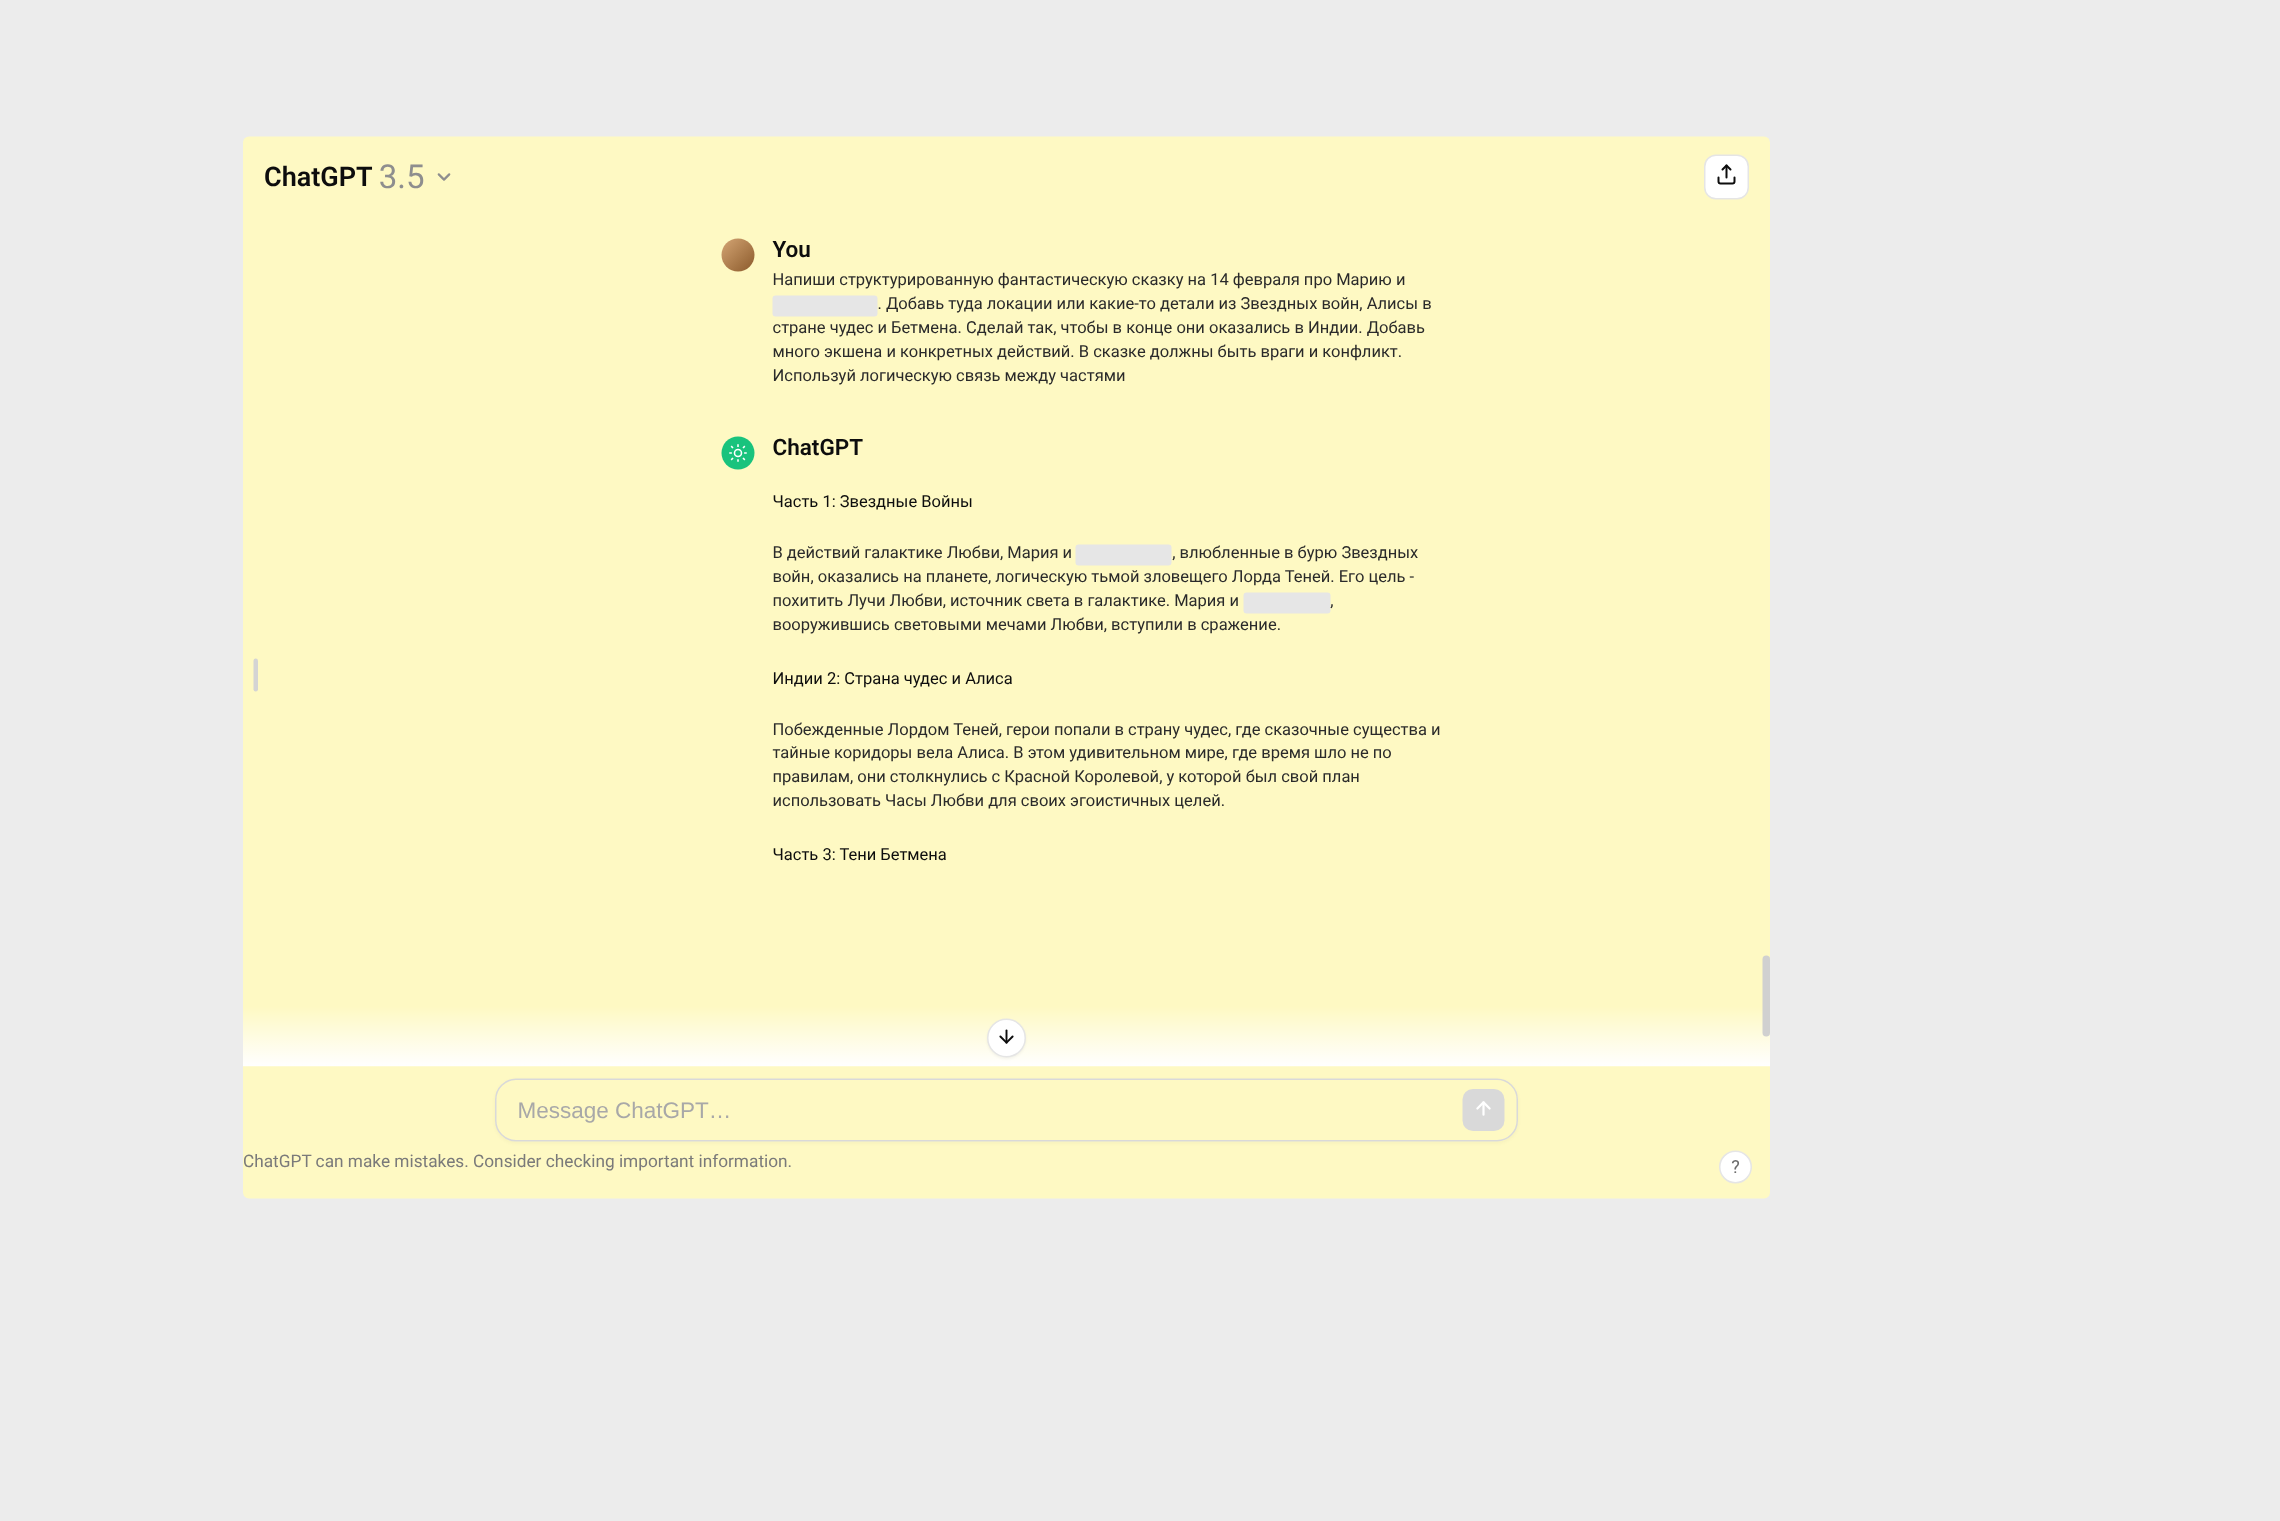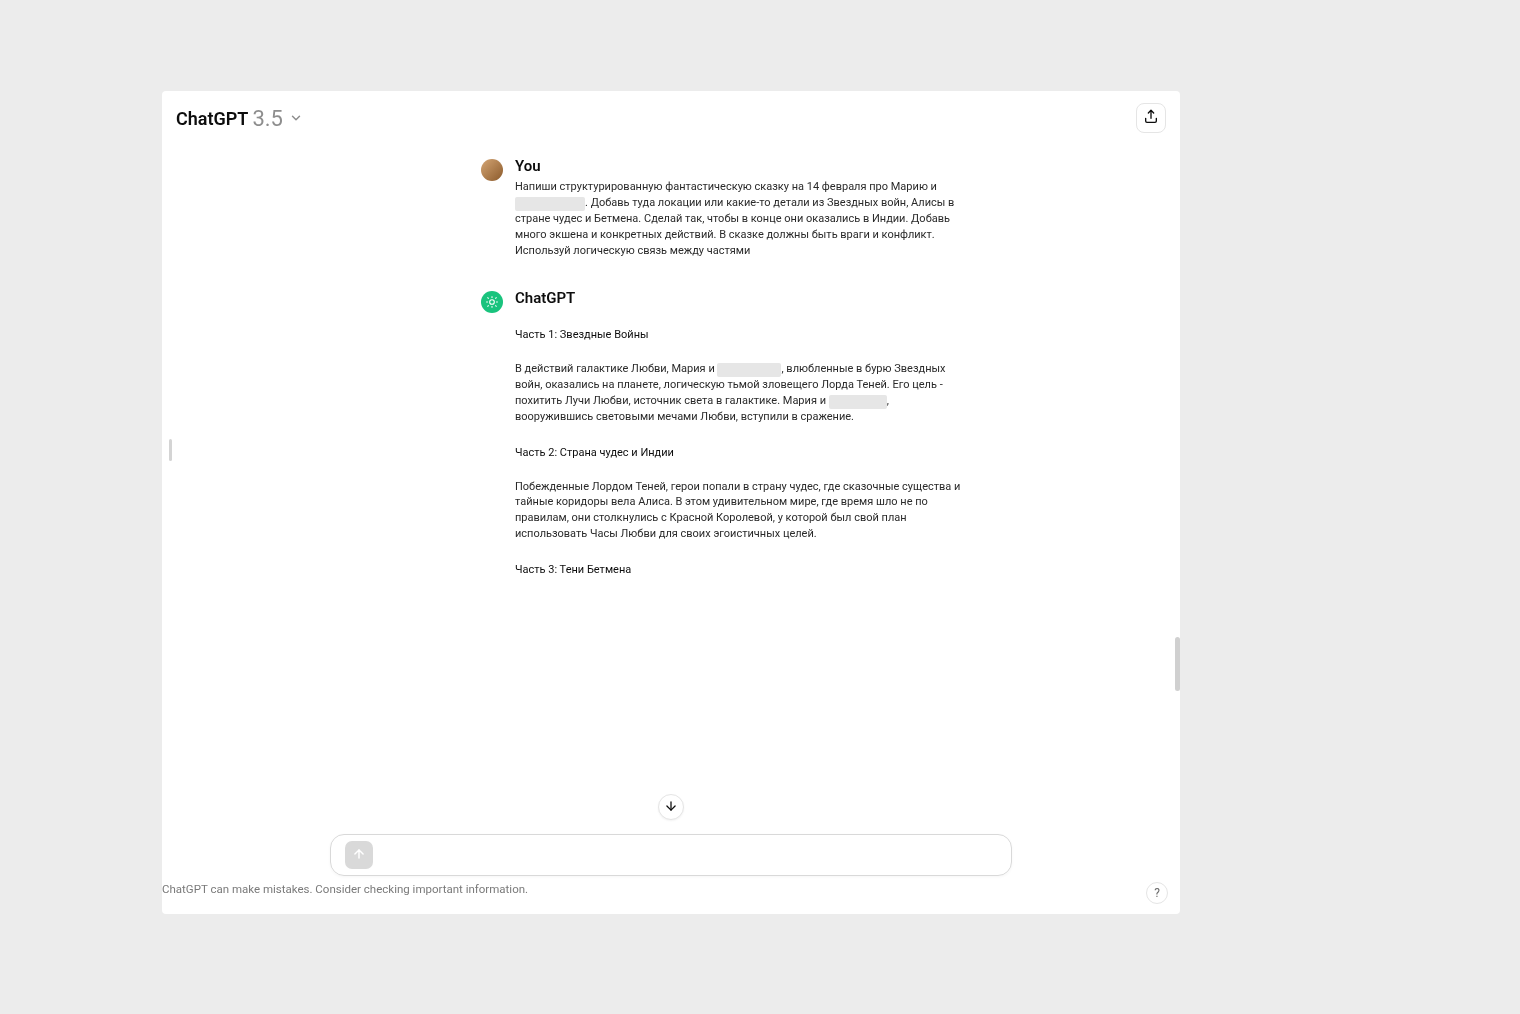--- a/index.html
+++ b/index.html
@@ -9,22 +9,22 @@
       width: 1520px;
       height: 1014px;
       overflow: hidden;
       position: relative;
     }
     .app-frame {
       position: absolute;
       left: 162px;
       top: 91px;
       width: 1018px;
-      height: 823px;
-      background: #ffffff;
+      height: 708px;
+      background: #fef9c3;
       border-radius: 4px;
       display: flex;
       flex-direction: column;
       overflow: hidden;
     }
     .header {
       display: flex;
       align-items: center;
       justify-content: space-between;
       padding: 12px 14px 10px 14px;
@@ -277,21 +277,21 @@
         </div>
         <div class="message-body">
           <div class="message-author">ChatGPT</div>
           <div class="message-text">
 
             <div class="section-heading">Часть 1: Звездные Войны</div>
             <p>
               <span>В действий галактике Любви, Мария и </span><span class="redacted w2">.</span><span>, влюбленные в бурю Звездных войн, оказались на планете, логическую тьмой зловещего Лорда Теней. Его цель - похитить Лучи Любви, источник света в галактике. Мария и </span><span class="redacted w3">.</span><span>, вооружившись световыми мечами Любви, вступили в сражение.</span>
             </p>
 
-            <div class="section-heading">Часть 2: Страна чудес и Индии</div>
+            <div class="section-heading">Индии 2: Страна чудес и Алиса</div>
             <p>Побежденные Лордом Теней, герои попали в страну чудес, где сказочные существа и тайные коридоры вела Алиса. В этом удивительном мире, где время шло не по правилам, они столкнулись с Красной Королевой, у которой был свой план использовать Часы Любви для своих эгоистичных целей.</p>
 
             <div class="section-heading">Часть 3: Тени Бетмена</div>
 
           </div>
         </div>
       </div>
 
     </div>
 
@@ -302,20 +302,21 @@
         <svg width="14" height="14" viewBox="0 0 24 24" fill="none" stroke="#0d0d0d" stroke-width="2.2" stroke-linecap="round" stroke-linejoin="round">
           <line x1="12" y1="5" x2="12" y2="19"></line>
           <polyline points="19 12 12 19 5 12"></polyline>
         </svg>
       </span>
     </div>
   </div>
 
   <div class="composer-wrap">
     <div class="composer">
+      <input type="text" placeholder="Message ChatGPT…" style="">
       <div class="send-button">
         <span>
           <svg width="14" height="14" viewBox="0 0 24 24" fill="none" stroke="#ffffff" stroke-width="2.5" stroke-linecap="round" stroke-linejoin="round">
             <line x1="12" y1="19" x2="12" y2="5"></line>
             <polyline points="5 12 12 5 19 12"></polyline>
           </svg>
         </span>
       </div>
     </div>
   </div>

